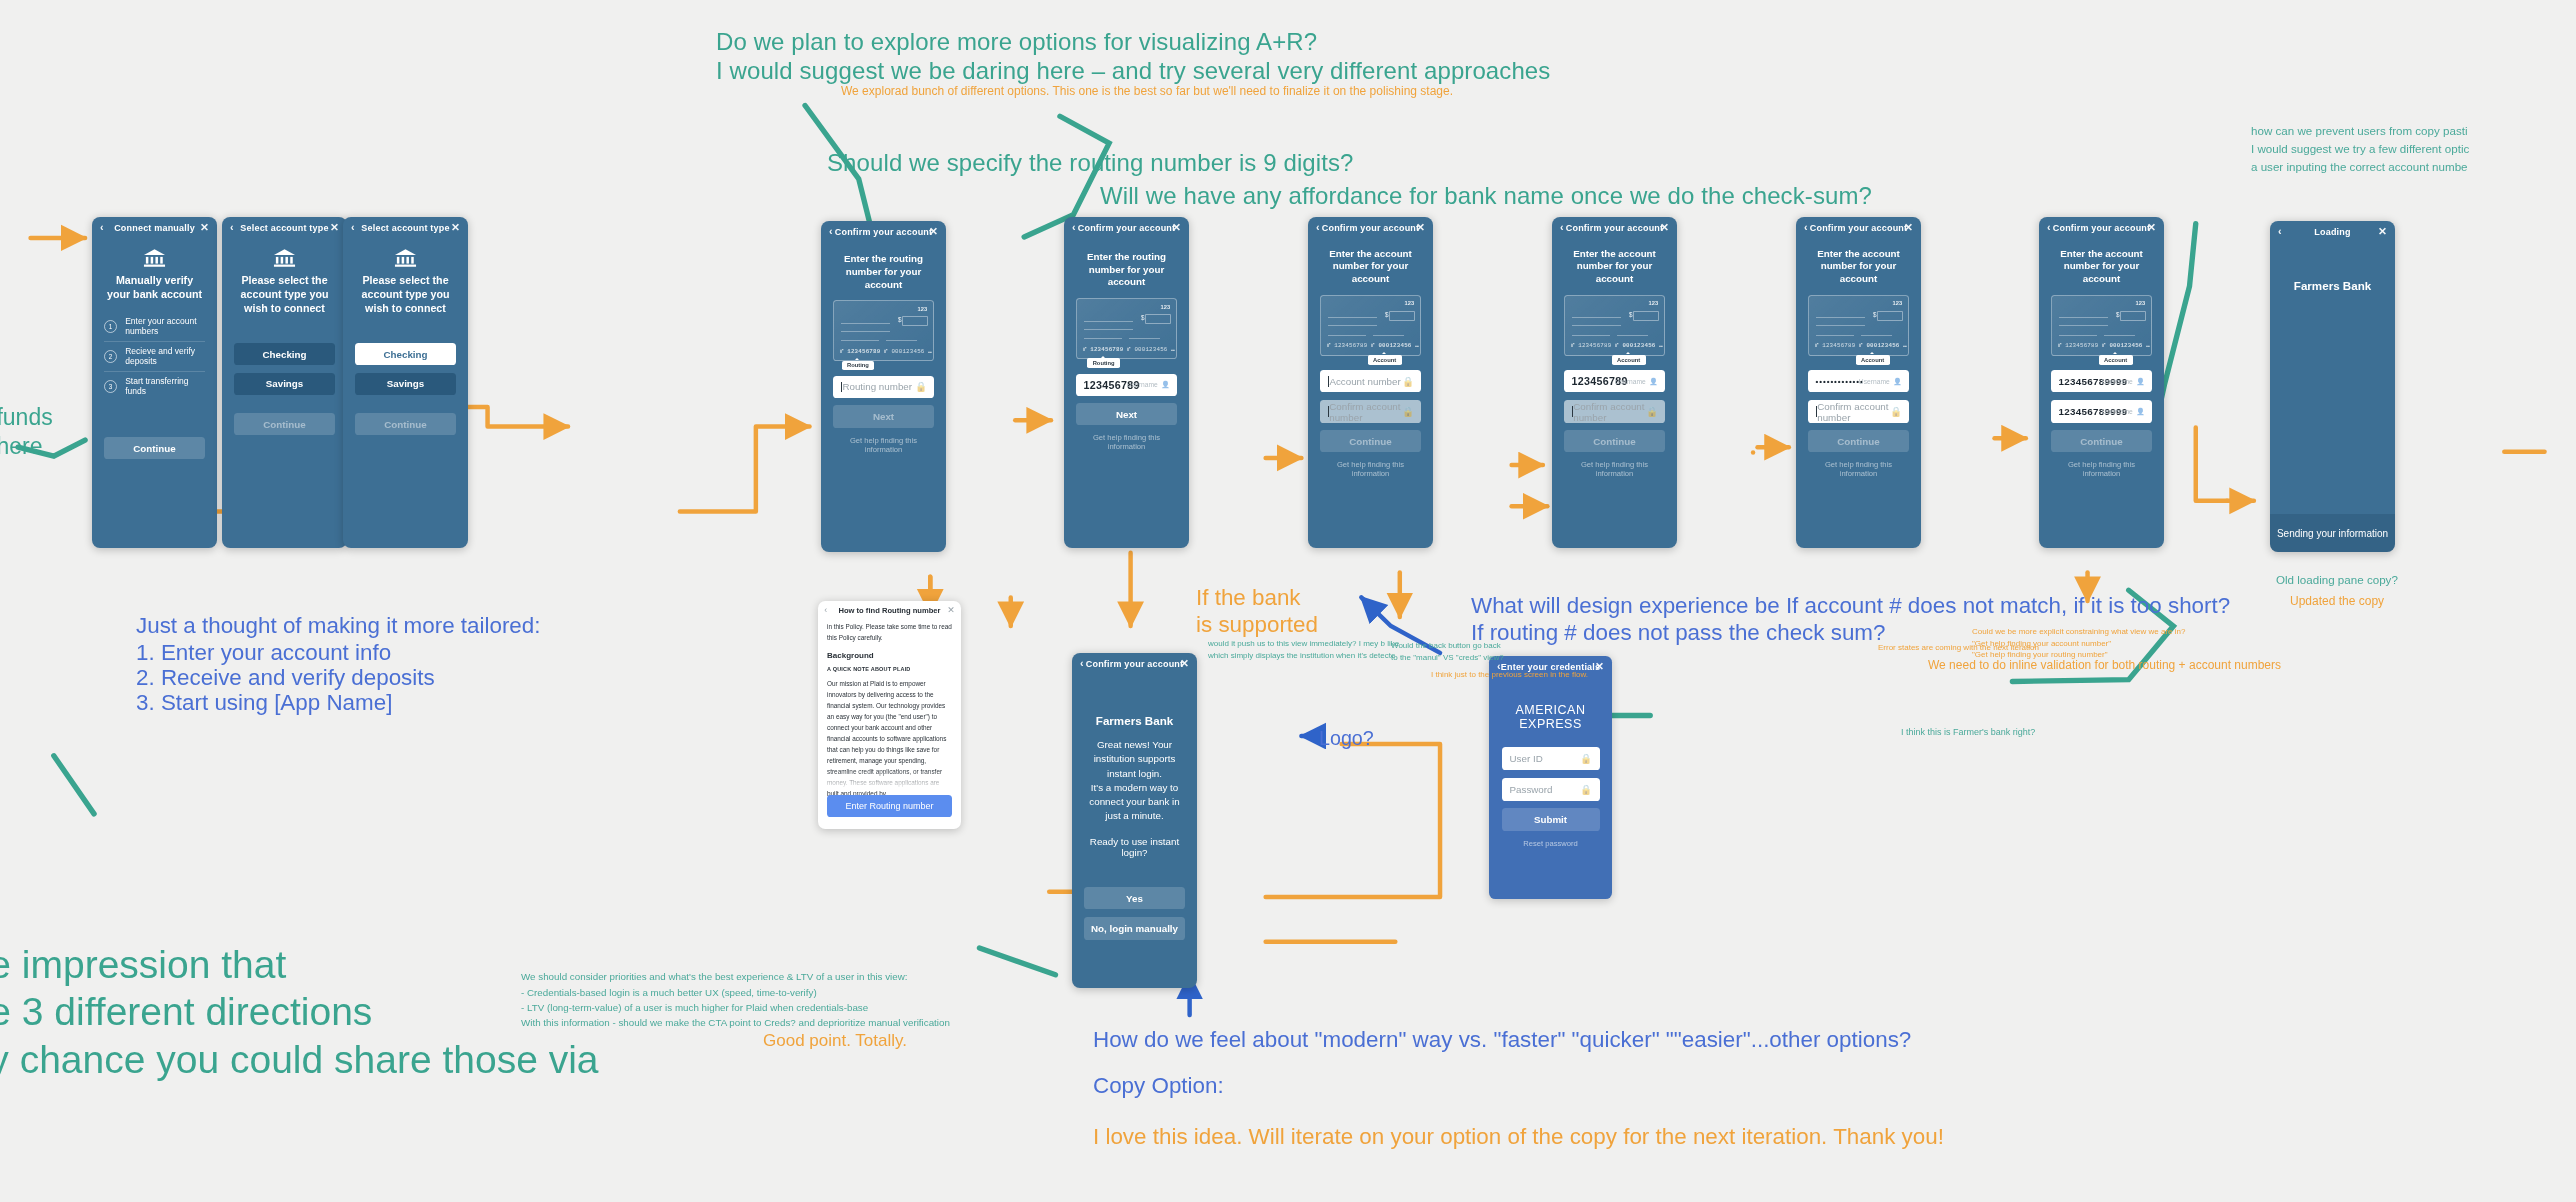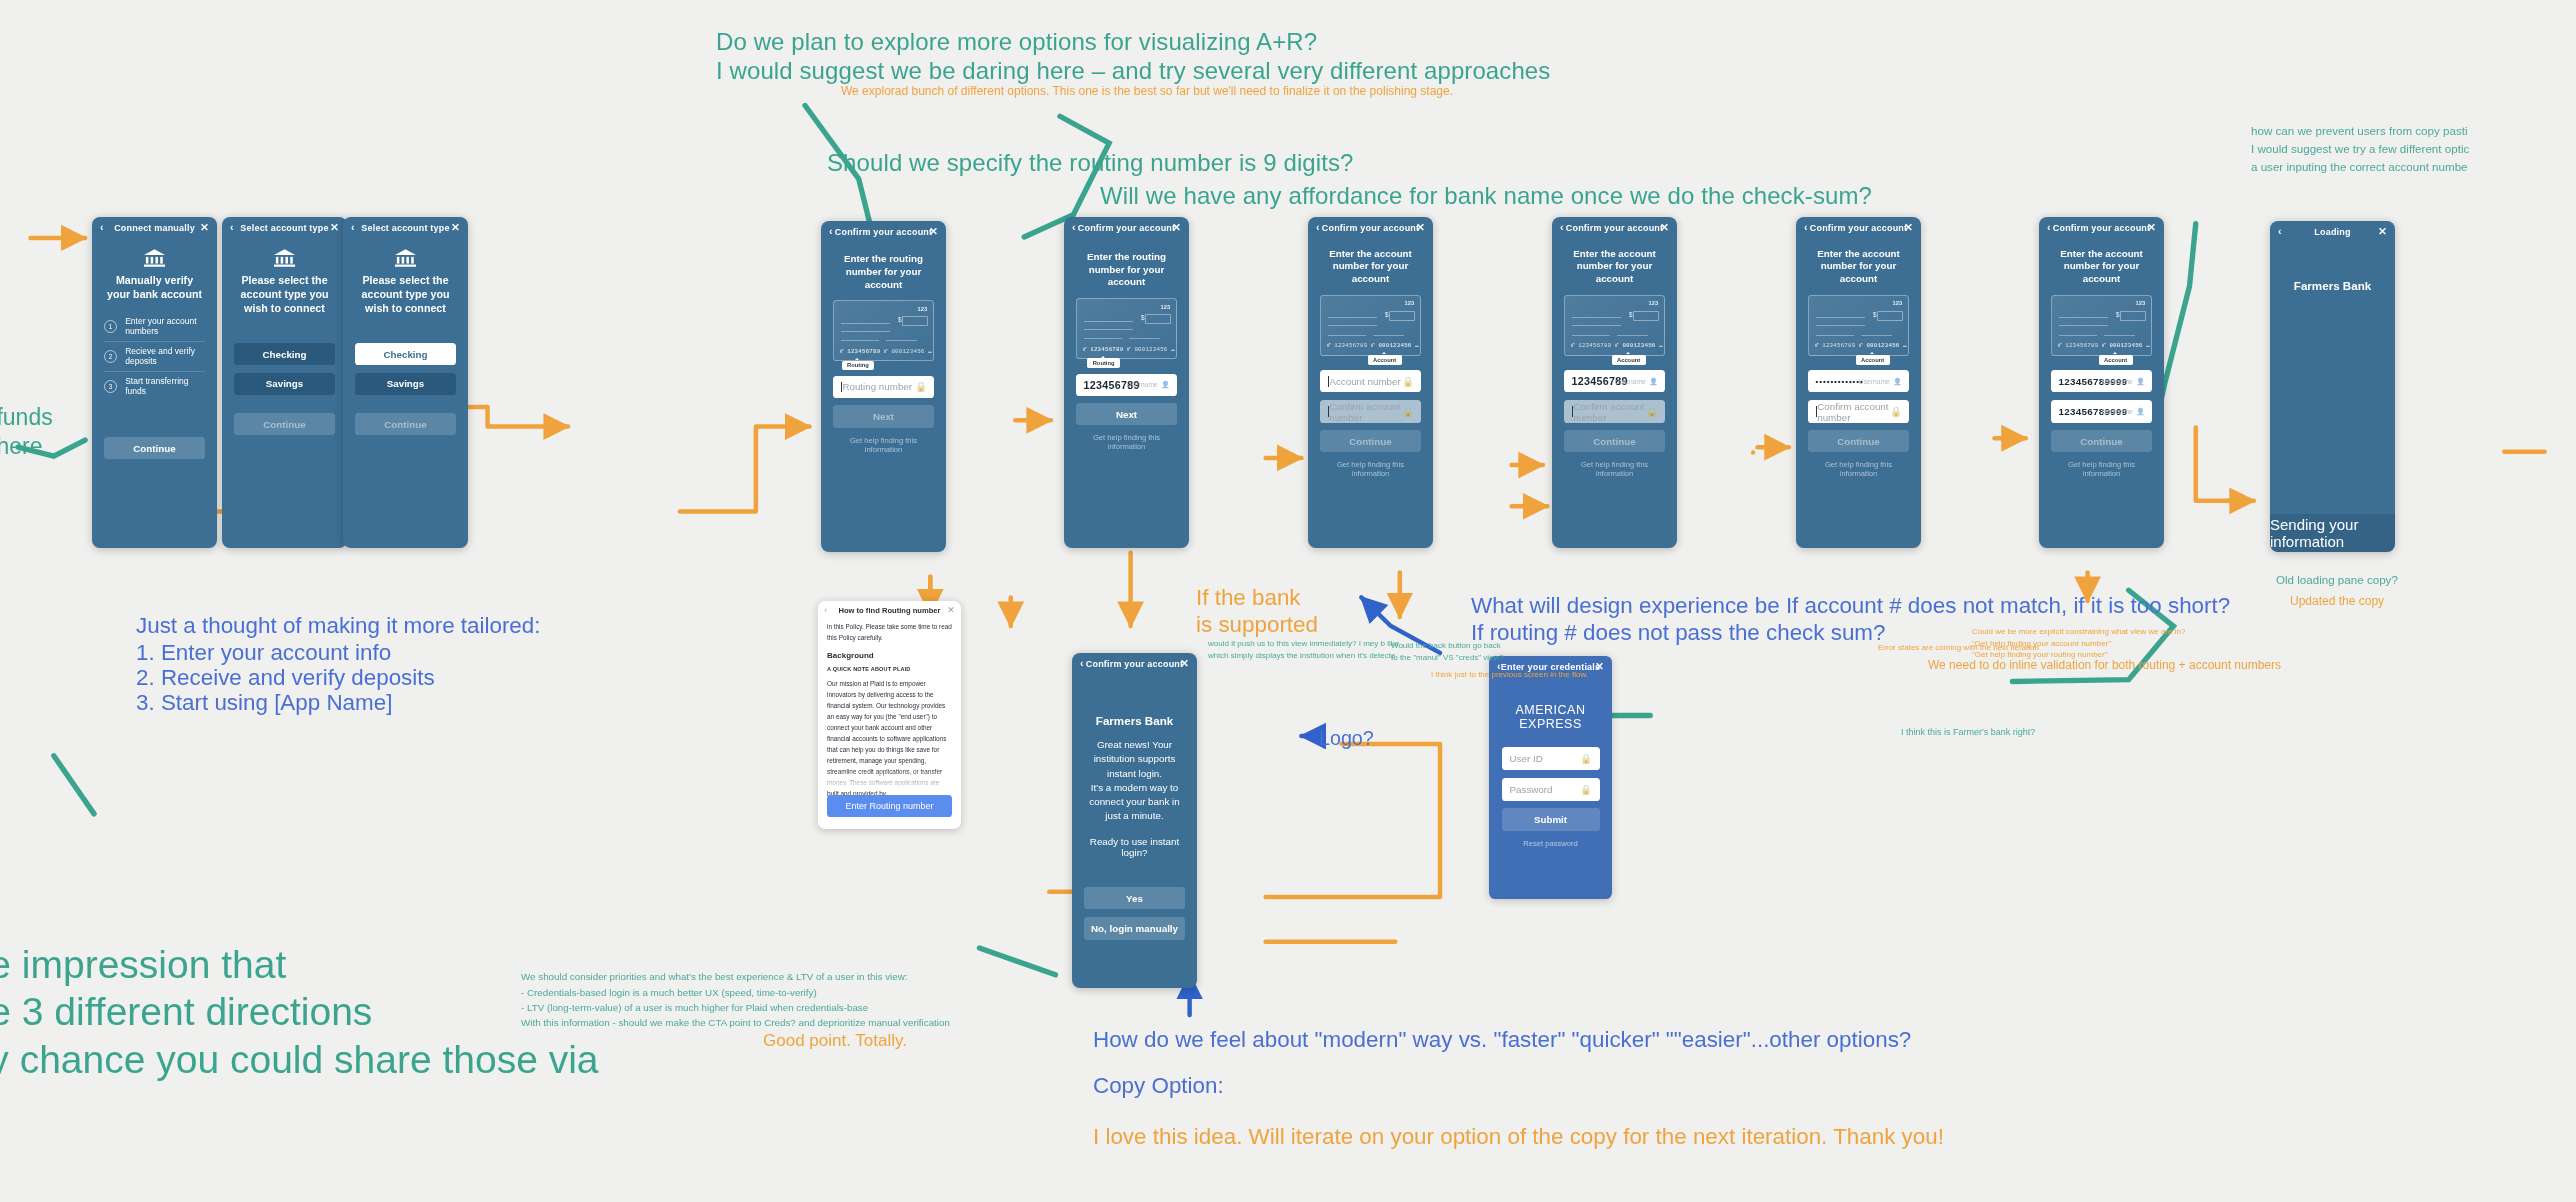--- a/index.html
+++ b/index.html
@@ -92,21 +92,21 @@
   .field .ph-txt{color:#9aa4ab;}
   .field .val{color:#1d2730;font-weight:600;font-size:10.7px;letter-spacing:0.3px;}
   .field .hint{position:absolute;right:19.7px;color:#b2bcc3;font-size:6.7px;}
   .field .lock{position:absolute;right:7.2px;opacity:.45;}
   .caret{display:inline-block;width:0.9px;height:10.7px;background:#2b3740;margin-right:0.9px;vertical-align:-1.8px;}
   .helper{display:block;text-align:center;font-size:7.6px;color:rgba(255,255,255,.55);margin-top:8px;}
 
   
   .load-title{text-align:center;font-size:11.6px;font-weight:700;margin-top:36px;}
   .load-foot{position:absolute;left:0;right:0;bottom:0;height:38px;background:rgba(10,45,72,.18);
-    display:flex;align-items:center;justify-content:center;font-size:15px;}
+    display:flex;align-items:center;justify-content:center;font-size:10px;}
 
   
   .modal{
     position:absolute;width:143px;height:228px;background:#fff;border-radius:7.2px;
     box-shadow:0 1.8px 9px rgba(0,0,0,.2);overflow:hidden;color:#2a3138;
   }
   .md-head{height:19.7px;display:flex;align-items:center;justify-content:center;position:relative;}
   .md-title{font-size:7.6px;font-weight:700;}
   .md-back{position:absolute;left:6.3px;top:3.6px;font-size:9px;color:#9aa4ab;}
   .md-close{position:absolute;right:6.3px;top:3.6px;font-size:9px;color:#9aa4ab;}

